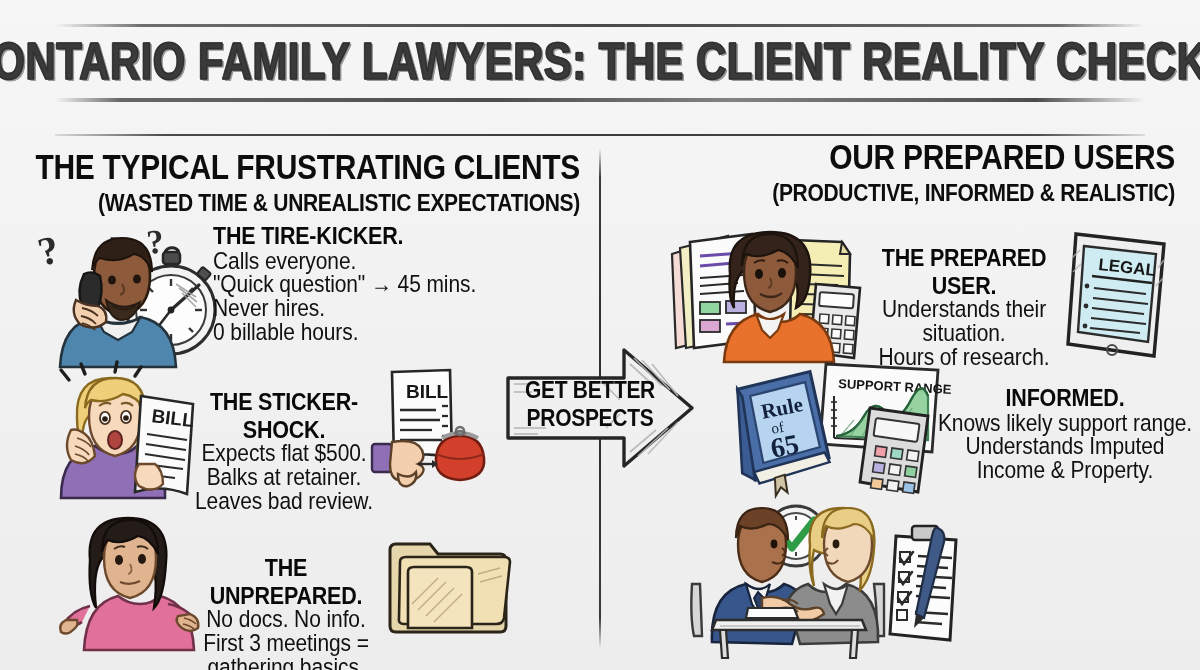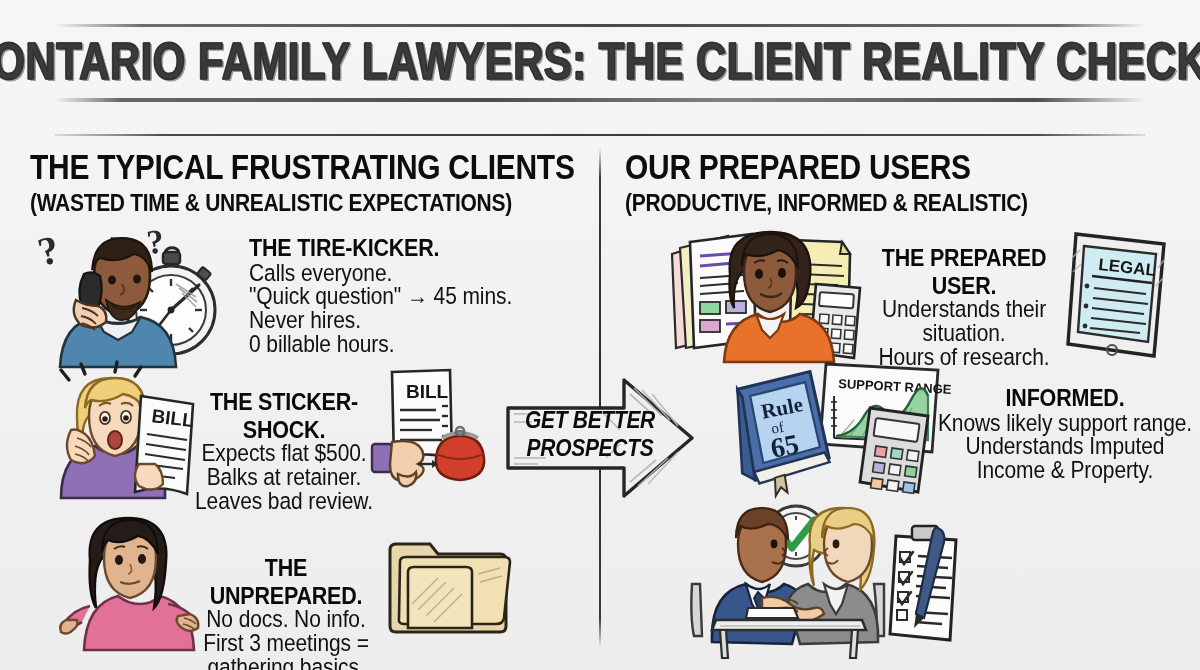--- a/index.html
+++ b/index.html
@@ -32,41 +32,41 @@
     line-height:1;margin:14px 0 16px 0;white-space:nowrap;
   }
 
   
   .h-rule{position:absolute;left:55px;top:134px;width:1090px;height:2px;
     background:linear-gradient(90deg,rgba(80,80,80,.15) 0%,#4a4a4a 10%,#3b3b3b 50%,#4a4a4a 90%,rgba(80,80,80,.15) 100%);}
   .v-rule{position:absolute;left:599px;top:148px;width:2px;height:500px;
     background:linear-gradient(180deg,rgba(60,60,60,0) 0%,#3a3a3a 6%,#2e2e2e 50%,#3a3a3a 94%,rgba(60,60,60,0) 100%);}
 
   
-  .col-head{position:absolute;text-align:left;}
+  .col-head{position:absolute;text-align:right;}
   .col-head .h1{font-size:30px;font-weight:bold;letter-spacing:-.3px;
       transform:scaleY(1.16);transform-origin:center;white-space:nowrap;color:#0d0d0d;}
   .col-head .h2{font-size:21px;font-weight:bold;letter-spacing:-.3px;margin-top:7px;
       transform:scaleY(1.16);transform-origin:center;white-space:nowrap;color:#0d0d0d;}
   #left-head{left:30px;top:150px;width:550px;}
-  #right-head{left:625px;top:150px;width:550px;}
+  #right-head{left:625px;top:140px;width:550px;}
 
   
   .row{position:absolute;display:flex;align-items:center;}
   .txt{line-height:1.14;}
   .txt .lead{font-weight:bold;font-size:21.5px;letter-spacing:-.2px;
      transform:scaleY(1.12);transform-origin:left center;color:#090909;}
   .txt .lead.c{transform-origin:center;}
   .txt .ln{font-size:21px;letter-spacing:-.1px;transform:scaleY(1.14);
      transform-origin:left center;color:#111;}
   .txt .ln.c{transform-origin:center;}
   .txt.center{text-align:center;}
 
   
-  .arrow-wrap{position:absolute;left:502px;top:374px;width:196px;height:128px;font-style:italic;}
+  .arrow-wrap{position:absolute;left:502px;top:344px;width:196px;height:128px;}
   .arrow-label{position:absolute;left:14px;top:36px;width:148px;text-align:center;
     font-weight:bold;font-size:21px;line-height:1.12;letter-spacing:-.3px;
     transform:scaleY(1.14);transform-origin:center;color:#0b0b0b;}
 
   
   .art{position:absolute;}
   svg{display:block;overflow:visible;}
 </style>
 </head>
 <body>
@@ -142,21 +142,21 @@
         <path d="M40 78 q-6 14 4 24 q14 8 26 -2 q2-12 -8-16 q-12 0 -22-6z" fill="#f2cfae" stroke="#4a3322" stroke-width="2.4"></path>
         <g stroke="#4a3322" stroke-width="1.8" fill="none">
           <path d="M46 86 q10 2 16 8"></path>
             <path d="M45 94 q10 2 15 8"></path>
             <path d="M46 101 q8 2 13 7"></path>
         </g>
       </g>
     </svg>
   </div>
 
-  <div class="row" style="left:213px;top:236px;width:360px;margin-left:36px;">
+  <div class="row" style="left:213px;top:224px;width:360px;">
     <div class="txt">
       <div class="lead">THE TIRE-KICKER.</div>
       <div class="ln">Calls everyone.</div>
       <div class="ln">"Quick question" → 45 mins.</div>
       <div class="ln">Never hires.</div>
       <div class="ln">0 billable hours.</div>
     </div>
   </div>
 
   <div class="art" style="left:55px;top:368px;">

